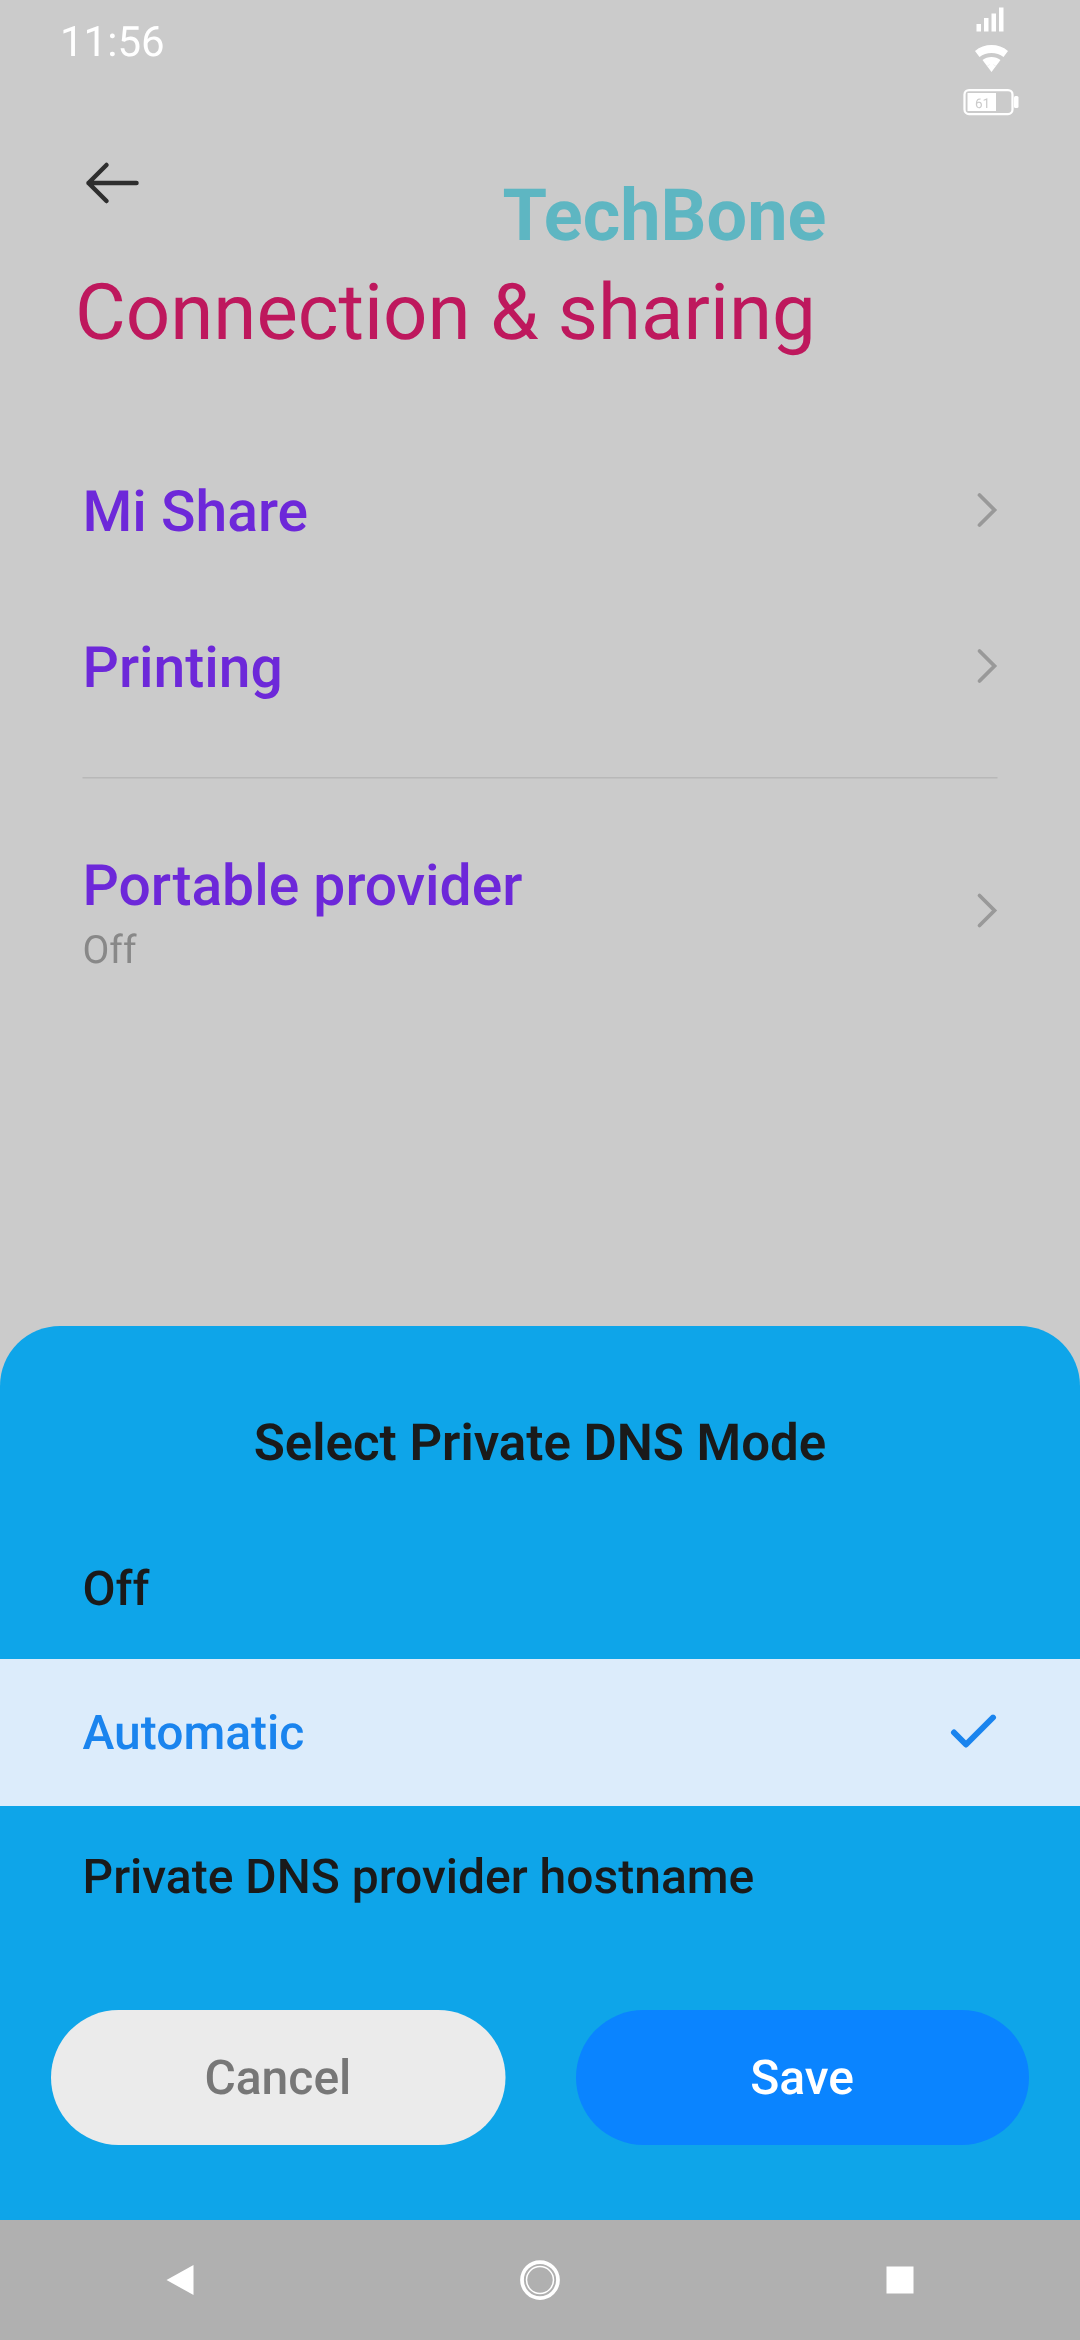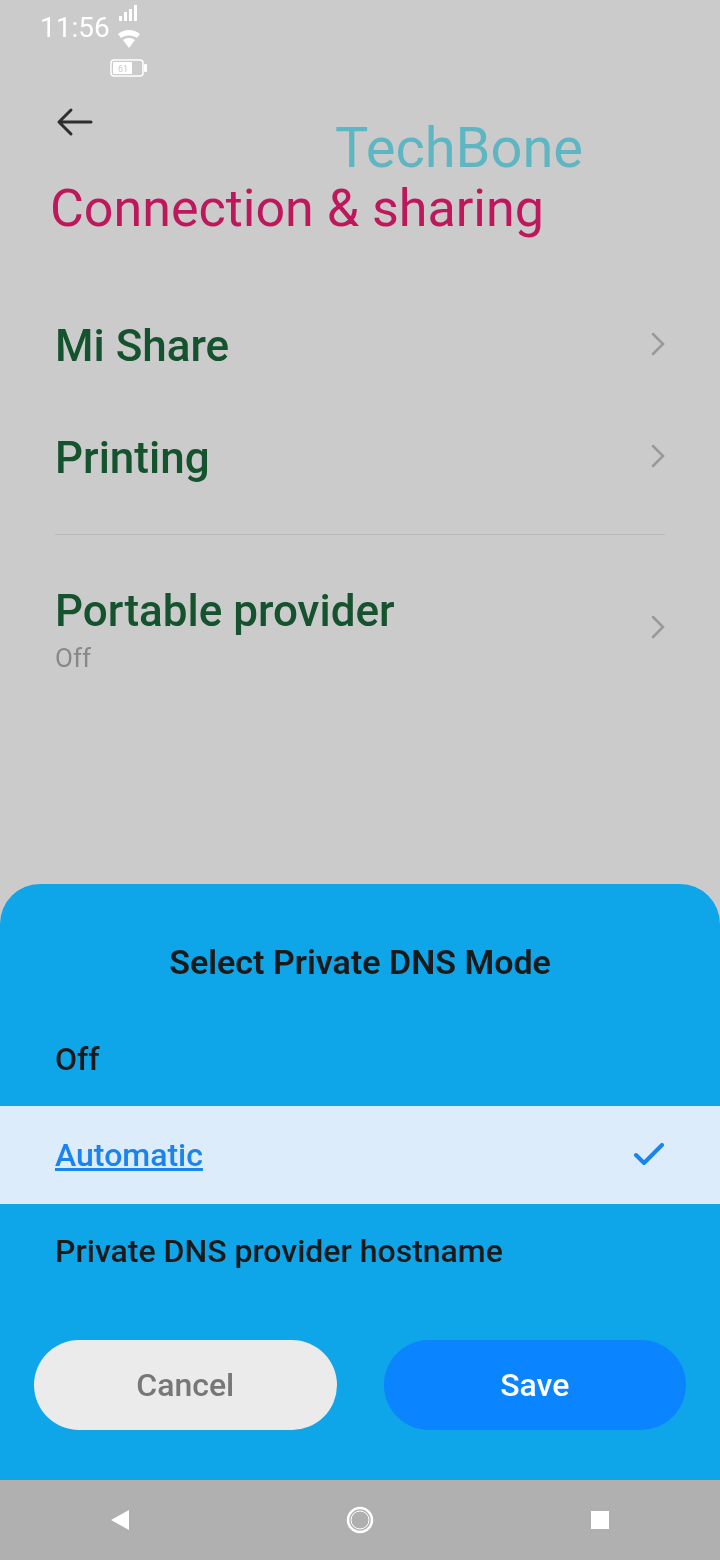--- a/index.html
+++ b/index.html
@@ -11,21 +11,21 @@
     body {
       width: 720px;
       height: 1560px;
       background: #cbcbcb;
       position: relative;
       overflow: hidden;
     }
     .status-bar {
       height: 55px;
       display: flex;
-      justify-content: flex-start;
+      justify-content: space-between;
       align-items: center;
       padding: 0 40px;
       color: white;
     }
     .status-time {
       font-size: 28px;
       font-weight: 400;
     }
     .status-icons {
       display: flex;
@@ -45,22 +45,22 @@
       height: 40px;
       display: flex;
       align-items: center;
       justify-content: center;
       color: #2e2e2e;
     }
     .watermark {
       position: absolute;
       top: 115px;
       left: 335px;
-      font-size: 56px;
-      font-weight: 400;
+      font-size: 48px;
+      font-weight: 700;
       color: #5eb6c2;
     }
     .page-title {
       position: absolute;
       top: 178px;
       left: 50px;
       font-size: 52px;
       font-weight: 400;
       color: #be185d;
     }
@@ -75,23 +75,23 @@
       justify-content: space-between;
       align-items: center;
       padding: 30px 55px;
       min-height: 100px;
     }
     .settings-item-content {
       display: flex;
       flex-direction: column;
     }
     .settings-item-label {
-      font-size: 44px;
+      font-size: 38px;
       font-weight: 500;
-      color: #14532d;
+      color: #6d28d9;
     }
     .settings-item-subtitle {
       font-size: 26px;
       color: #888;
       margin-top: 6px;
     }
     .chevron-right {
       color: #888;
       font-size: 28px;
     }
@@ -121,21 +121,20 @@
       justify-content: space-between;
       align-items: center;
       padding: 28px 55px;
       font-size: 32px;
       font-weight: 500;
       color: #1a1a1a;
     }
     .option-item.selected {
       background: #dcecfb;
       color: #1a84ee;
-      text-decoration: underline;
     }
     .check-icon {
       color: #1a84ee;
       font-size: 36px;
       font-weight: bold;
     }
     .option-item.hostname {
       padding-bottom: 50px;
       text-align: right;
     }

